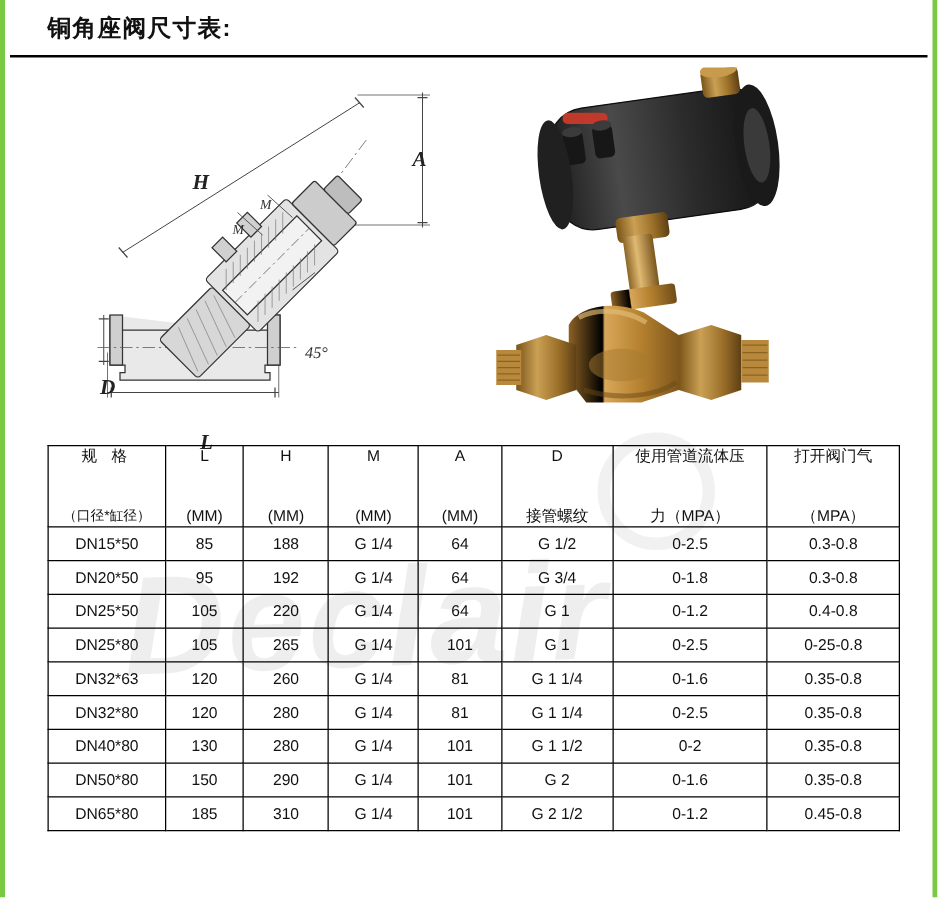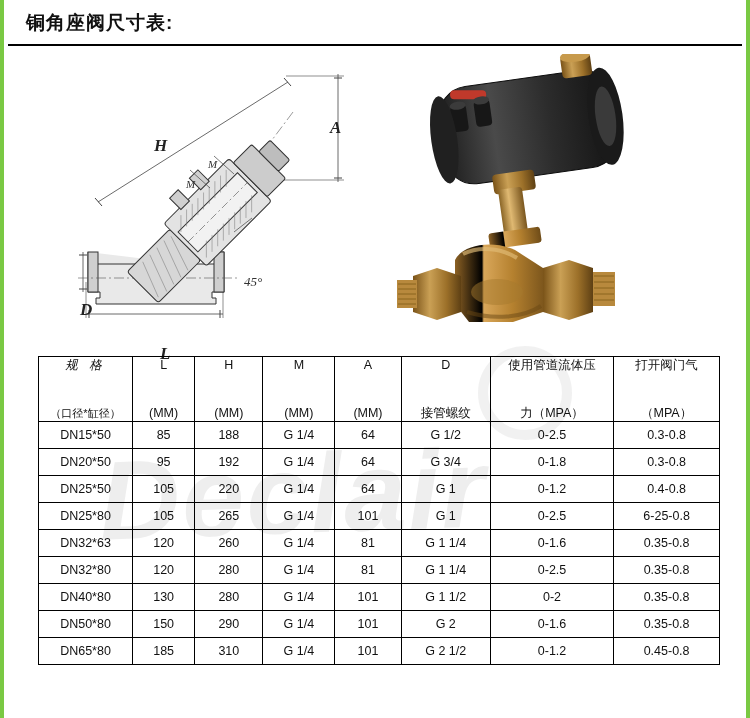--- a/index.html
+++ b/index.html
@@ -14,21 +14,21 @@
   .page{
     position:relative;
     width:750px;height:718px;
     box-sizing:border-box;
     border-left:4px solid #7ac943;
     border-right:4px solid #7ac943;
     border-top:0;border-bottom:0;
   }
   .title{
     position:absolute;
-    left:22px;top:10px;
+    left:34px;top:10px;
     font-size:19px;
     font-weight:bold;
     letter-spacing:1px;
     color:#111;
   }
   .title-rule{
     position:absolute;
     left:4px;right:4px;top:44px;
     height:2px;background:#000;
   }
@@ -108,21 +108,21 @@
   table.spec thead th .l1{display:block;}
   table.spec thead th .l2{display:block;margin-top:32px;}
   .c0{width:94px;}
   .c1{width:62px;}
   .c2{width:68px;}
   .c3{width:72px;}
   .c4{width:66px;}
   .c5{width:90px;}
   .c6{width:124px;}
   .c7{width:106px;}
-  .hdr-spec .l1{letter-spacing:4px;font-style:italic;}
+  .hdr-spec .l1{letter-spacing:4px;}
   .hdr-spec .l2{font-size:11px;}
 </style>
 </head>
 <body>
 
 <div class="page">
 
   <div class="title">铜角座阀尺寸表:</div>
   <div class="title-rule"></div>
 
@@ -365,21 +365,21 @@
           <td class="c7">0.4-0.8</td>
         </tr>
         <tr>
           <td class="c0">DN25*80</td>
           <td class="c1">105</td>
           <td class="c2">265</td>
           <td class="c3">G 1/4</td>
           <td class="c4">101</td>
           <td class="c5">G 1</td>
           <td class="c6">0-2.5</td>
-          <td class="c7">6-25-0.8</td>
+          <td class="c7">0-25-0.8</td>
         </tr>
         <tr>
           <td class="c0">DN32*63</td>
           <td class="c1">120</td>
           <td class="c2">260</td>
           <td class="c3">G 1/4</td>
           <td class="c4">81</td>
           <td class="c5">G 1 1/4</td>
           <td class="c6">0-1.6</td>
           <td class="c7">0.35-0.8</td>

